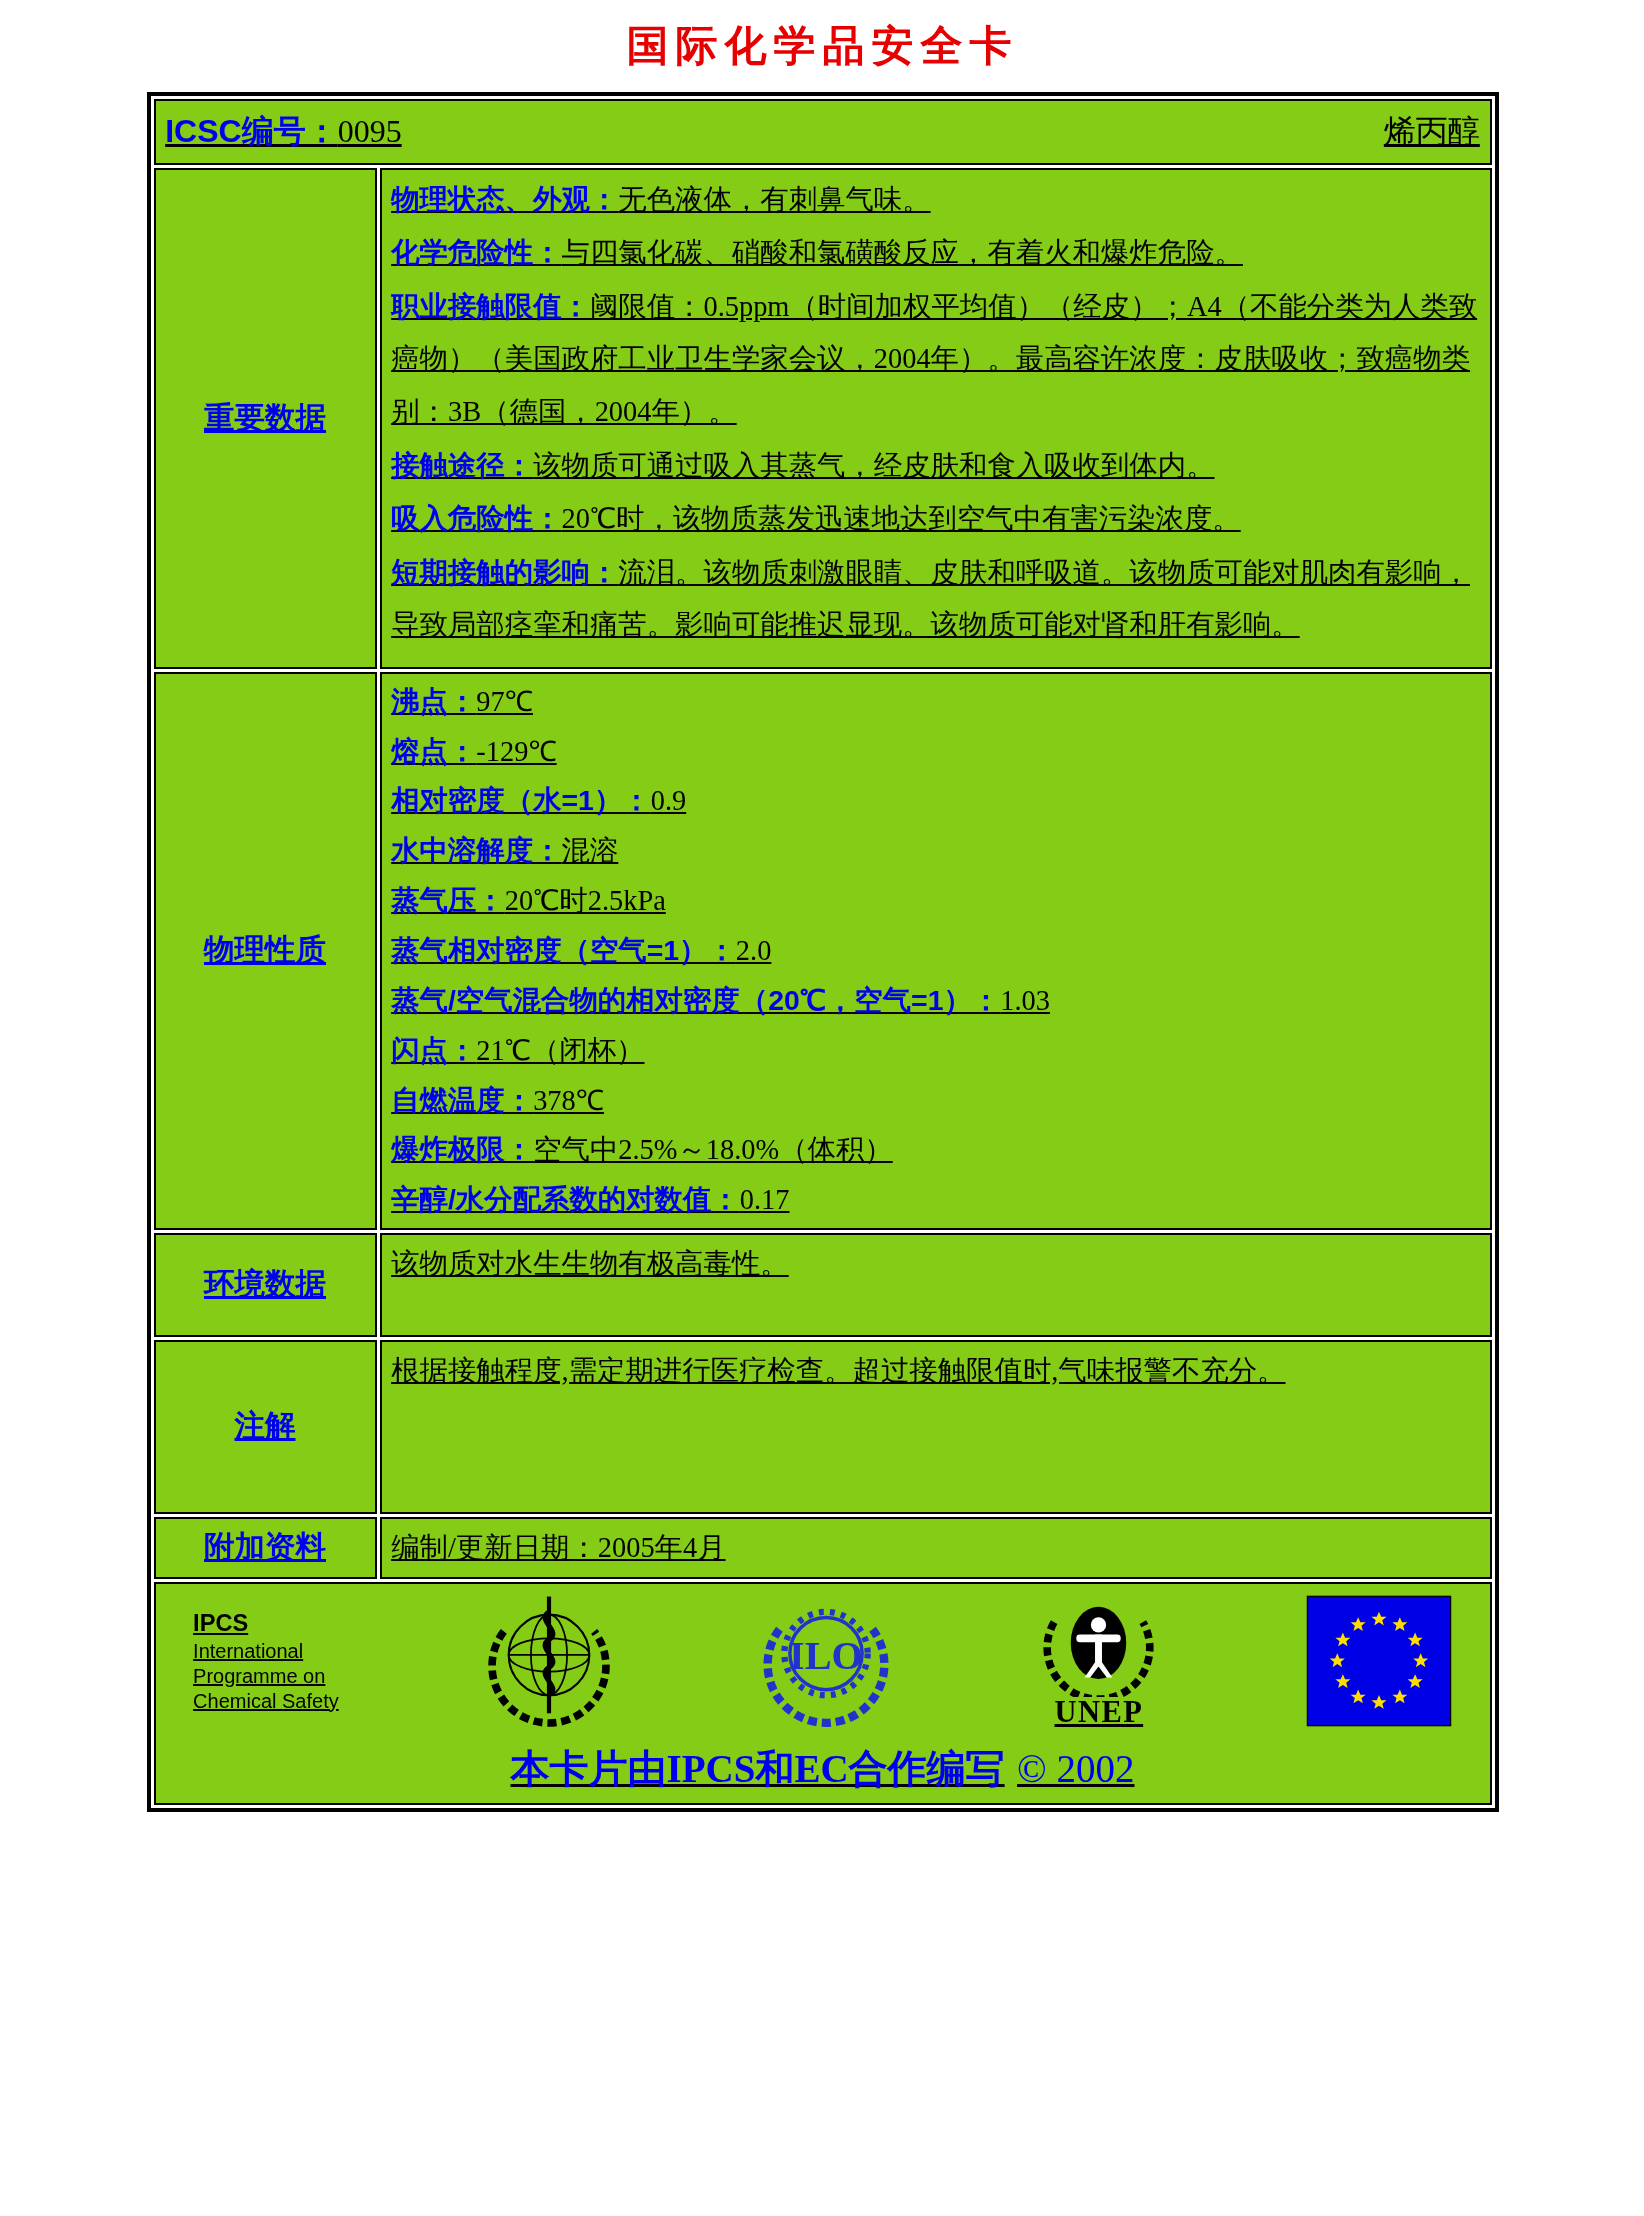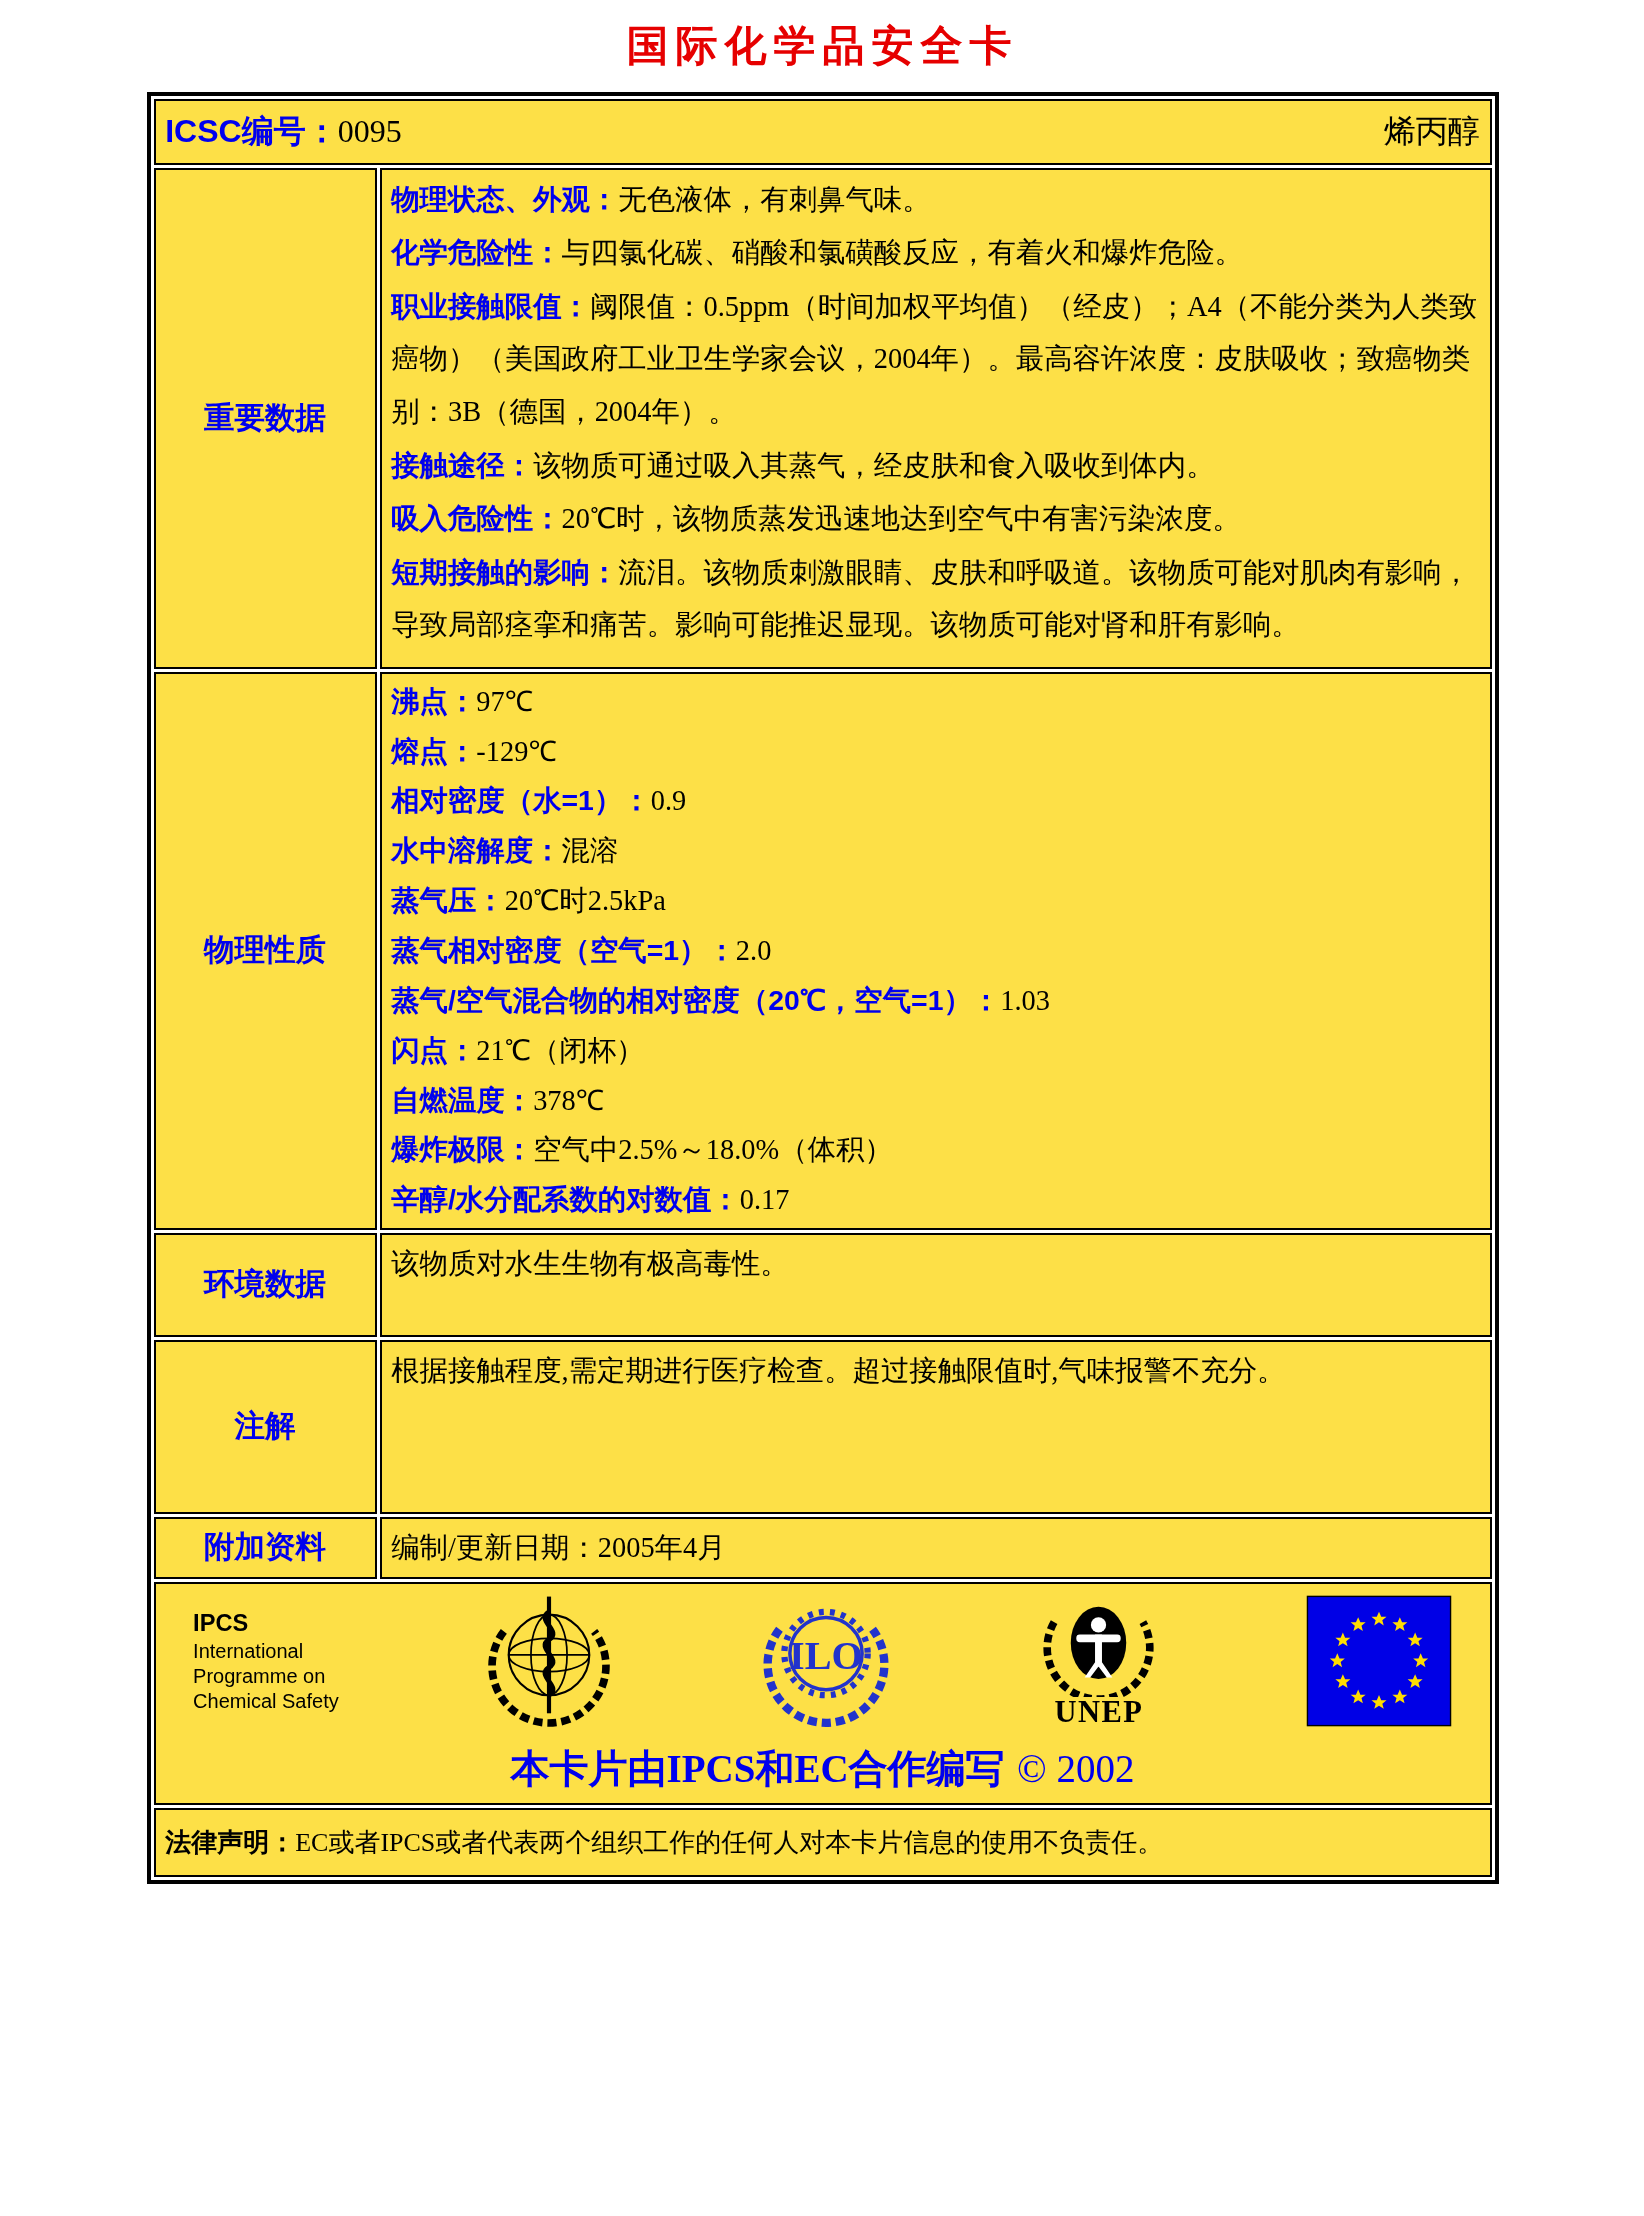--- a/index.html
+++ b/index.html
@@ -30,23 +30,24 @@
   table.card{
     width:1352px;
     margin:18px auto 0 auto;
     border:4.2px solid #000;
     border-collapse:separate;
     border-spacing:3.5px;
     table-layout:fixed;
   }
   td{
     border:2.1px solid #000;
-    background:#fde047;
+    background:#84cc16;
     padding:2.8px 9.7px;
     vertical-align:top;
+    text-decoration:underline;
   }
   col.col-label{width:223px;}
   .header-cell{height:66px;vertical-align:middle;}
   .header-flex{display:flex;justify-content:space-between;align-items:center;font-size:32px;}
   .blue-label{
     color:var(--accent-blue);
     font-weight:bold;
     font-family:"Liberation Sans",sans-serif;
   }
   .black-text{color:var(--ink);font-family:"Liberation Serif",serif;}
@@ -231,22 +232,17 @@
             </svg>
           </span>
 
         </div>
         <div class="footer-caption">
           <span class="cap">本卡片由IPCS和EC合作编写</span><span class="cpy">© 2002</span>
         </div>
       </td>
     </tr>
 
-    <tr>
-      <td colspan="2" class="legal-cell">
-        <span class="legal-label">法律声明：</span><span class="black-text">EC或者IPCS或者代表两个组织工作的任何人对本卡片信息的使用不负责任。</span>
-      </td>
-    </tr>
 
   </tbody>
     </table>
 </div>
 
 
 </body></html>

